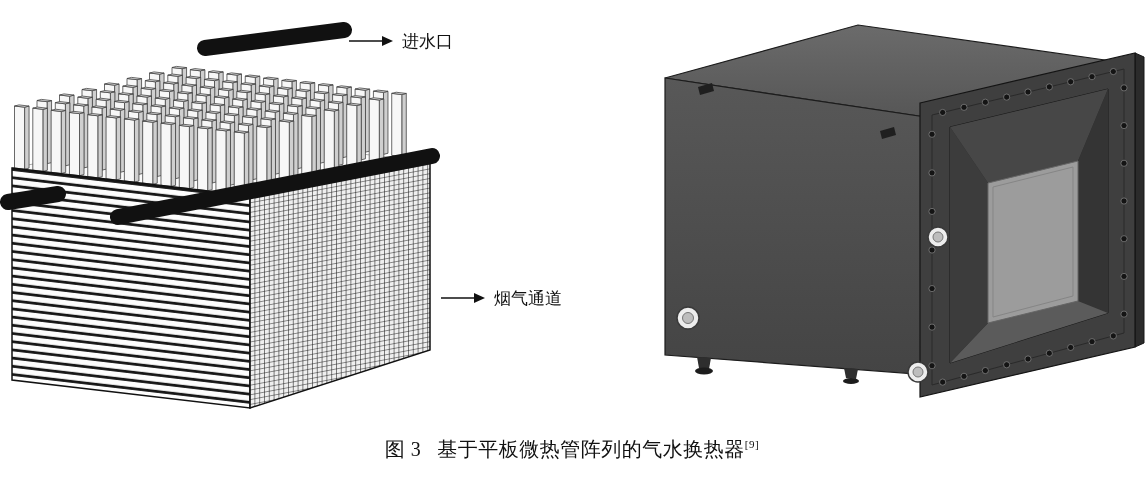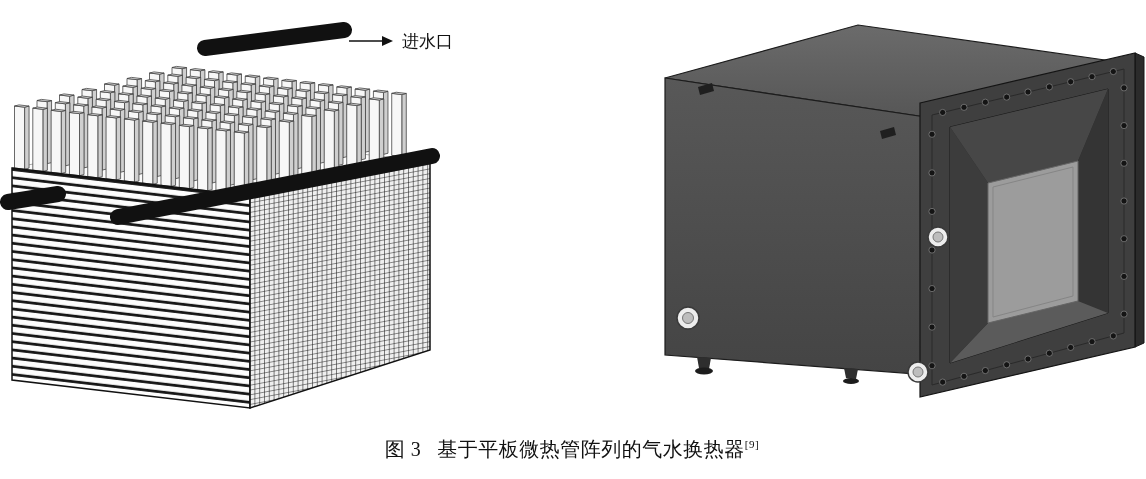--- a/index.html
+++ b/index.html
@@ -367,20 +367,27 @@
 
   <div class="callout" style="left:349px;top:29px">
     <svg class="arr" width="44" height="12" viewBox="0 0 44 12">
       <line x1="0" y1="6" x2="33" y2="6" stroke="#111" stroke-width="1.6"></line>
       <polygon points="33,1 44,6 33,11" fill="#111"></polygon>
     </svg>
     <span>进水口</span>
   </div>
 
 
+  <div class="callout" style="left:441px;top:286px">
+    <svg class="arr" width="44" height="12" viewBox="0 0 44 12">
+      <line x1="0" y1="6" x2="33" y2="6" stroke="#111" stroke-width="1.6"></line>
+      <polygon points="33,1 44,6 33,11" fill="#111"></polygon>
+    </svg>
+    <span>烟气通道</span>
+  </div>
 
   <div class="panel" id="right-panel">
     <svg width="546" height="430" viewBox="0 0 546 430">
       <defs>
         <linearGradient id="gTop" x1="0" y1="0" x2="0" y2="1">
           <stop offset="0" stop-color="#6b6b6b"></stop>
             <stop offset="1" stop-color="#565656"></stop>
         </linearGradient>
         <linearGradient id="gLeft" x1="0" y1="0" x2="0" y2="1">
           <stop offset="0" stop-color="#585858"></stop>

